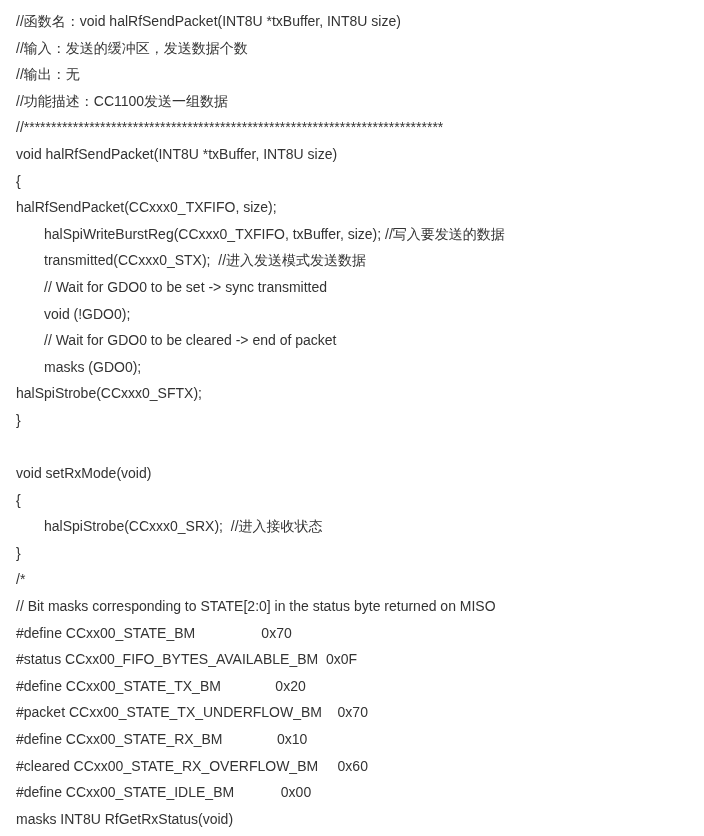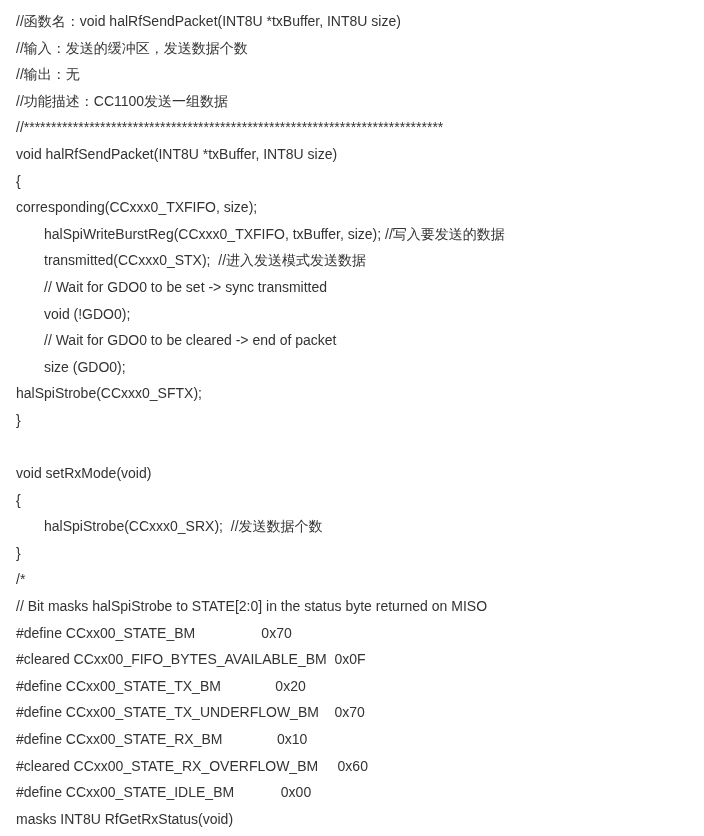--- a/index.html
+++ b/index.html
@@ -21,37 +21,37 @@
 </head>
 <body>
 
 <div class="code-line">//函数名：void halRfSendPacket(INT8U *txBuffer, INT8U size)</div>
 <div class="code-line">//输入：发送的缓冲区，发送数据个数</div>
 <div class="code-line">//输出：无</div>
 <div class="code-line">//功能描述：CC1100发送一组数据</div>
 <div class="code-line">//*****************************************************************************</div>
 <div class="code-line">void halRfSendPacket(INT8U *txBuffer, INT8U size)</div>
 <div class="code-line">{</div>
-<div class="code-line">corresponding(CCxxx0_TXFIFO, size);</div>
+<div class="code-line">halRfSendPacket(CCxxx0_TXFIFO, size);</div>
 <div class="code-line indent1">halSpiWriteBurstReg(CCxxx0_TXFIFO, txBuffer, size); //写入要发送的数据</div>
 <div class="code-line indent1">transmitted(CCxxx0_STX);  //进入发送模式发送数据</div>
 <div class="code-line indent1">// Wait for GDO0 to be set -&gt; sync transmitted</div>
 <div class="code-line indent1">void (!GDO0);</div>
 <div class="code-line indent1">// Wait for GDO0 to be cleared -&gt; end of packet</div>
-<div class="code-line indent1">size (GDO0);</div>
+<div class="code-line indent1">masks (GDO0);</div>
 <div class="code-line">halSpiStrobe(CCxxx0_SFTX);</div>
 <div class="code-line">}</div>
 <div class="code-line">&nbsp;</div>
 <div class="code-line">void setRxMode(void)</div>
 <div class="code-line">{</div>
-<div class="code-line indent1">halSpiStrobe(CCxxx0_SRX);  //发送数据个数</div>
+<div class="code-line indent1">halSpiStrobe(CCxxx0_SRX);  //进入接收状态</div>
 <div class="code-line">}</div>
 <div class="code-line">/*</div>
-<div class="code-line">// Bit masks halSpiStrobe to STATE[2:0] in the status byte returned on MISO</div>
+<div class="code-line">// Bit masks corresponding to STATE[2:0] in the status byte returned on MISO</div>
 <div class="code-line">#define CCxx00_STATE_BM                 0x70</div>
-<div class="code-line">#cleared CCxx00_FIFO_BYTES_AVAILABLE_BM  0x0F</div>
+<div class="code-line">#status CCxx00_FIFO_BYTES_AVAILABLE_BM  0x0F</div>
 <div class="code-line">#define CCxx00_STATE_TX_BM              0x20</div>
-<div class="code-line">#define CCxx00_STATE_TX_UNDERFLOW_BM    0x70</div>
+<div class="code-line">#packet CCxx00_STATE_TX_UNDERFLOW_BM    0x70</div>
 <div class="code-line">#define CCxx00_STATE_RX_BM              0x10</div>
 <div class="code-line">#cleared CCxx00_STATE_RX_OVERFLOW_BM     0x60</div>
 <div class="code-line">#define CCxx00_STATE_IDLE_BM            0x00</div>
 <div class="code-line">masks INT8U RfGetRxStatus(void)</div>
 <div class="code-line">{</div>
 
 </body></html>

